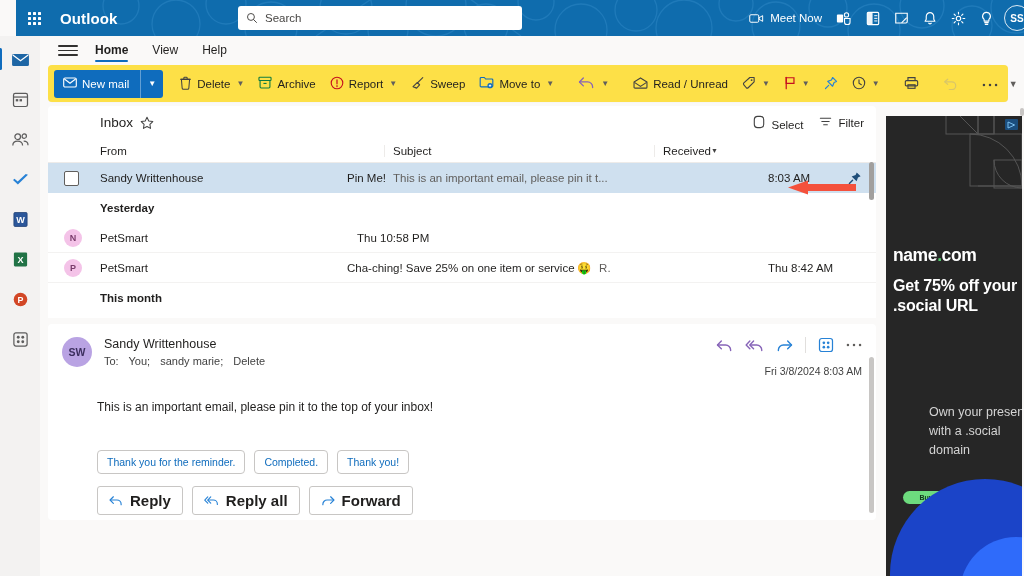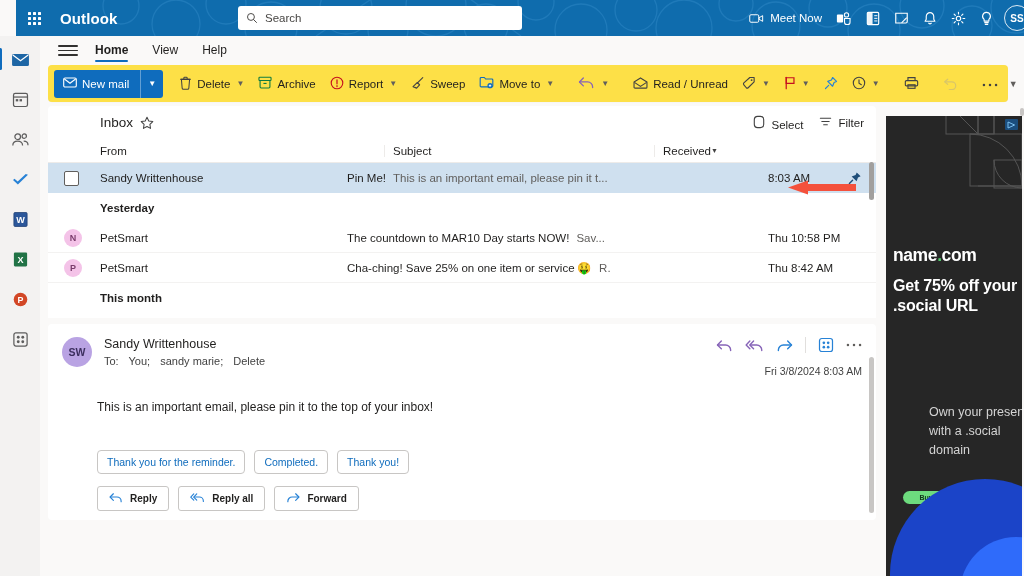--- a/index.html
+++ b/index.html
@@ -189,21 +189,21 @@
   }
   .sugg { display: flex; gap: 9px; padding: 34px 0 0 49px; }
   .sugg-btn {
     border: 1px solid #c8c6c4; border-radius: 4px; background: #fff;
     font-size: 10.5px; color: #0f6cbd; padding: 5px 9px; cursor: pointer;
     font-family: "Liberation Sans", sans-serif;
   }
   .rbtns { display: flex; gap: 9px; padding: 12px 0 0 49px; }
   .rbtn {
     border: 1px solid #c8c6c4; border-radius: 3px; background: #fff;
-    font-size: 10px; color: #201f1e; font-weight: 700; padding: 5px 11px;
+    font-size: 15px; color: #201f1e; font-weight: 700; padding: 5px 11px;
     display: flex; align-items: center; gap: 7px; cursor: pointer;
     font-family: "Liberation Sans", sans-serif;
   }
   .pane-scroll {
     position: absolute; right: 2px; top: 33px; width: 5px; height: 156px;
     background: #c8c6c4; border-radius: 3px;
   }
 
   
   .adpanel {
@@ -658,24 +658,20 @@
           <path d="M4.9 10 L1.5 13.4" stroke="#1f4e79" stroke-width="1.5" stroke-linecap="round"></path>
         </svg>
       </div>
     </div>
 
     <div class="grouphdr">Yesterday</div>
 
     <div class="mailrow plain">
       <div class="av-mini">N</div>
       <div class="m-from">PetSmart</div>
-      <div class="m-mid">
-        <span class="m-sub">The countdown to MAR10 Day starts NOW!</span>
-        <span class="m-prev">Sav...</span>
-      </div>
       <div class="m-time">Thu 10:58 PM</div>
       <div class="m-pin"></div>
     </div>
 
     <div class="mailrow plain">
       <div class="av-mini">P</div>
       <div class="m-from">PetSmart</div>
       <div class="m-mid">
         <span class="m-sub">Cha-ching! Save 25% on one item or service 🤑</span>
         <span class="m-prev">R.</span>

